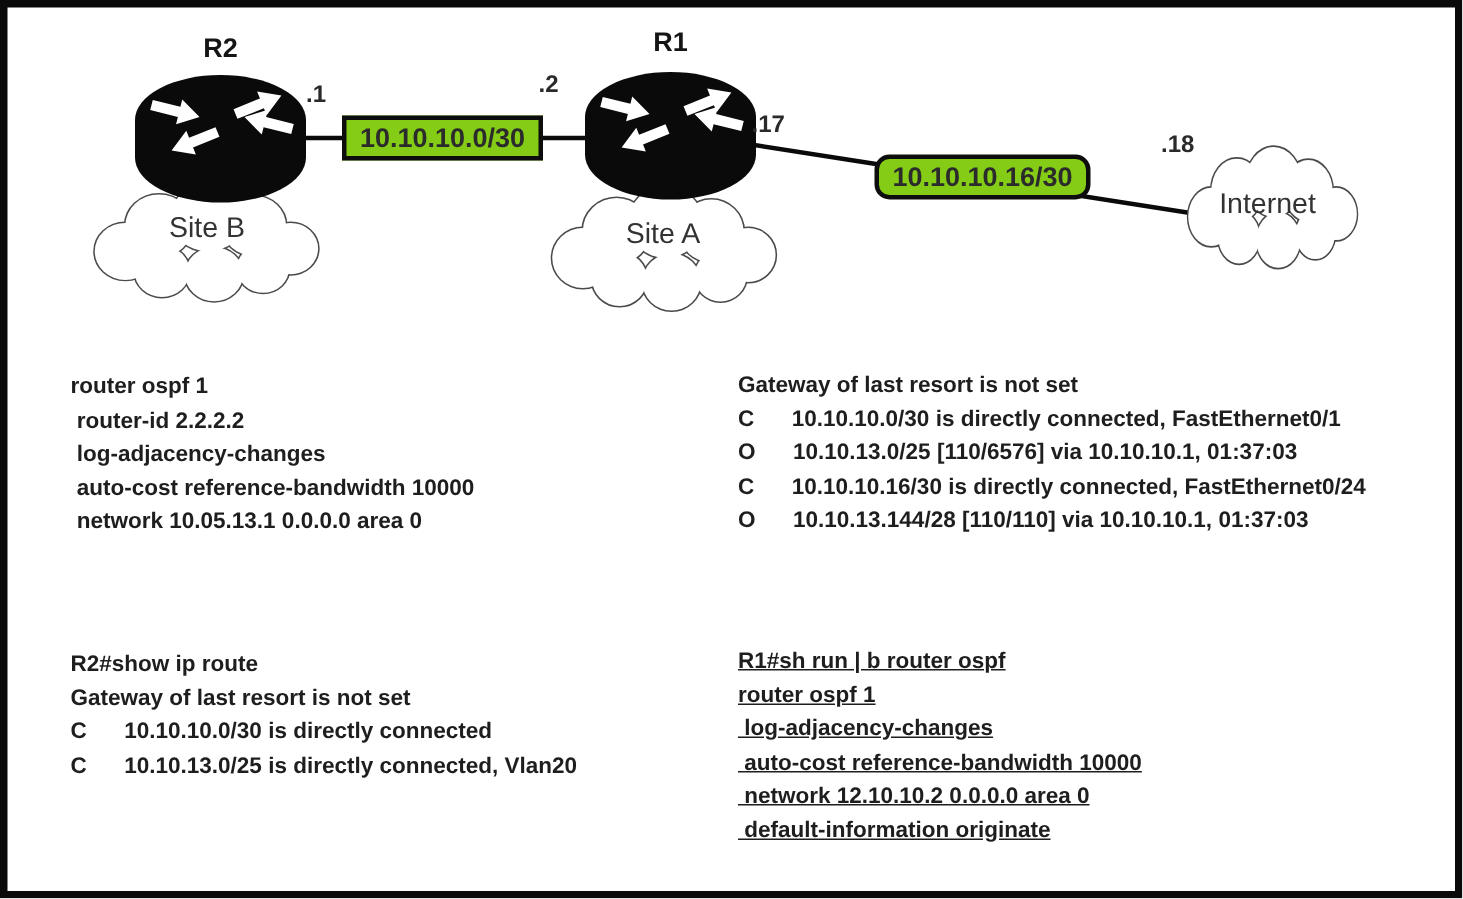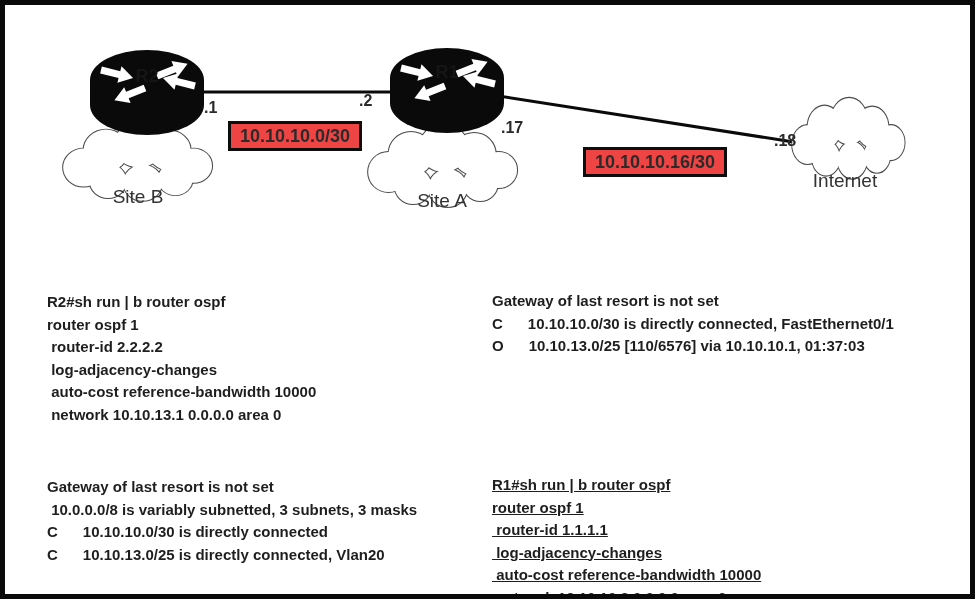--- a/index.html
+++ b/index.html
@@ -9,34 +9,34 @@
     background:#ffffff;
     font-family:"Liberation Sans", sans-serif;
     overflow:hidden;
   }
   .frame{
     position:absolute;inset:0;
     border:5px solid #0a0a0a;
     pointer-events:none;
   }
   .diagram-svg{position:absolute;left:0;top:0;}
-  .abs{position:absolute;margin-top:44px;}
+  .abs{position:absolute;}
   .dev-label{
     font-size:18px;font-weight:600;color:#151515;text-align:center;
   }
   .ip-label{
     font-size:16px;font-weight:600;color:#2a2a2a;
   }
   .cloud-label{
     font-size:19px;font-weight:400;color:#333;text-align:center;
   }
   .subnet-box{
     box-sizing:border-box;
     border:3px solid #0d0d0d;
-    background:#ef4444;
+    background:#84cc16;
     text-align:center;
     font-size:18px;font-weight:600;color:#2b2b2b;
     display:flex;align-items:center;justify-content:center;
   }
   .console-block{
     font-size:15px;font-weight:600;color:#1e1e1e;
     line-height:22.5px;
   }
   .console-line{white-space:pre;}
 </style>
@@ -102,48 +102,48 @@
   <div class="abs ip-label" style="left:204px;top:55px;">.1</div>
   <div class="abs ip-label" style="left:359px;top:48px;">.2</div>
   <div class="abs ip-label" style="left:501px;top:75px;">.17</div>
   <div class="abs ip-label" style="left:774px;top:88px;">.18</div>
 
   <div class="abs cloud-label" style="left:88px;top:142px;width:100px;">Site B</div>
   <div class="abs cloud-label" style="left:392px;top:146px;width:100px;">Site A</div>
   <div class="abs cloud-label" style="left:800px;top:126px;width:90px;">Internet</div>
 
   <div class="abs subnet-box" style="left:228px;top:77px;width:134px;height:30px;">10.10.10.0/30</div>
-  <div class="abs subnet-box" style="left:583px;top:103px;width:144px;height:30px;">10.10.10.16/30</div>
+  <div class="abs subnet-box" style="left:583px;top:103px;width:144px;height:30px;border-radius:10px;">10.10.10.16/30</div>
 
   <div class="abs console-block" style="left:47px;top:247px;">
-    <div class="console-line">R2#sh run | b router ospf</div>
     <div class="console-line">router ospf 1</div>
     <div class="console-line"> router-id 2.2.2.2</div>
     <div class="console-line"> log-adjacency-changes</div>
     <div class="console-line"> auto-cost reference-bandwidth 10000</div>
-    <div class="console-line"> network 10.10.13.1 0.0.0.0 area 0</div>
+    <div class="console-line"> network 10.05.13.1 0.0.0.0 area 0</div>
   </div>
 
   <div class="abs console-block" style="left:47px;top:432px;">
+    <div class="console-line">R2#show ip route</div>
     <div class="console-line">Gateway of last resort is not set</div>
-    <div class="console-line"> 10.0.0.0/8 is variably subnetted, 3 subnets, 3 masks</div>
     <div class="console-line">C      10.10.10.0/30 is directly connected</div>
     <div class="console-line">C      10.10.13.0/25 is directly connected, Vlan20</div>
   </div>
 
   <div class="abs console-block" style="left:492px;top:246px;">
     <div class="console-line">Gateway of last resort is not set</div>
     <div class="console-line">C      10.10.10.0/30 is directly connected, FastEthernet0/1</div>
     <div class="console-line">O      10.10.13.0/25 [110/6576] via 10.10.10.1, 01:37:03</div>
+    <div class="console-line">C      10.10.10.16/30 is directly connected, FastEthernet0/24</div>
+    <div class="console-line">O      10.10.13.144/28 [110/110] via 10.10.10.1, 01:37:03</div>
   </div>
 
   <div class="abs console-block" style="left:492px;top:430px;text-decoration:underline;">
     <div class="console-line">R1#sh run | b router ospf</div>
     <div class="console-line">router ospf 1</div>
-    <div class="console-line"> router-id 1.1.1.1</div>
     <div class="console-line"> log-adjacency-changes</div>
     <div class="console-line"> auto-cost reference-bandwidth 10000</div>
     <div class="console-line"> network 12.10.10.2 0.0.0.0 area 0</div>
     <div class="console-line"> default-information originate</div>
   </div>
 
   <div class="frame"></div>
 </div>
 
 </body></html>

